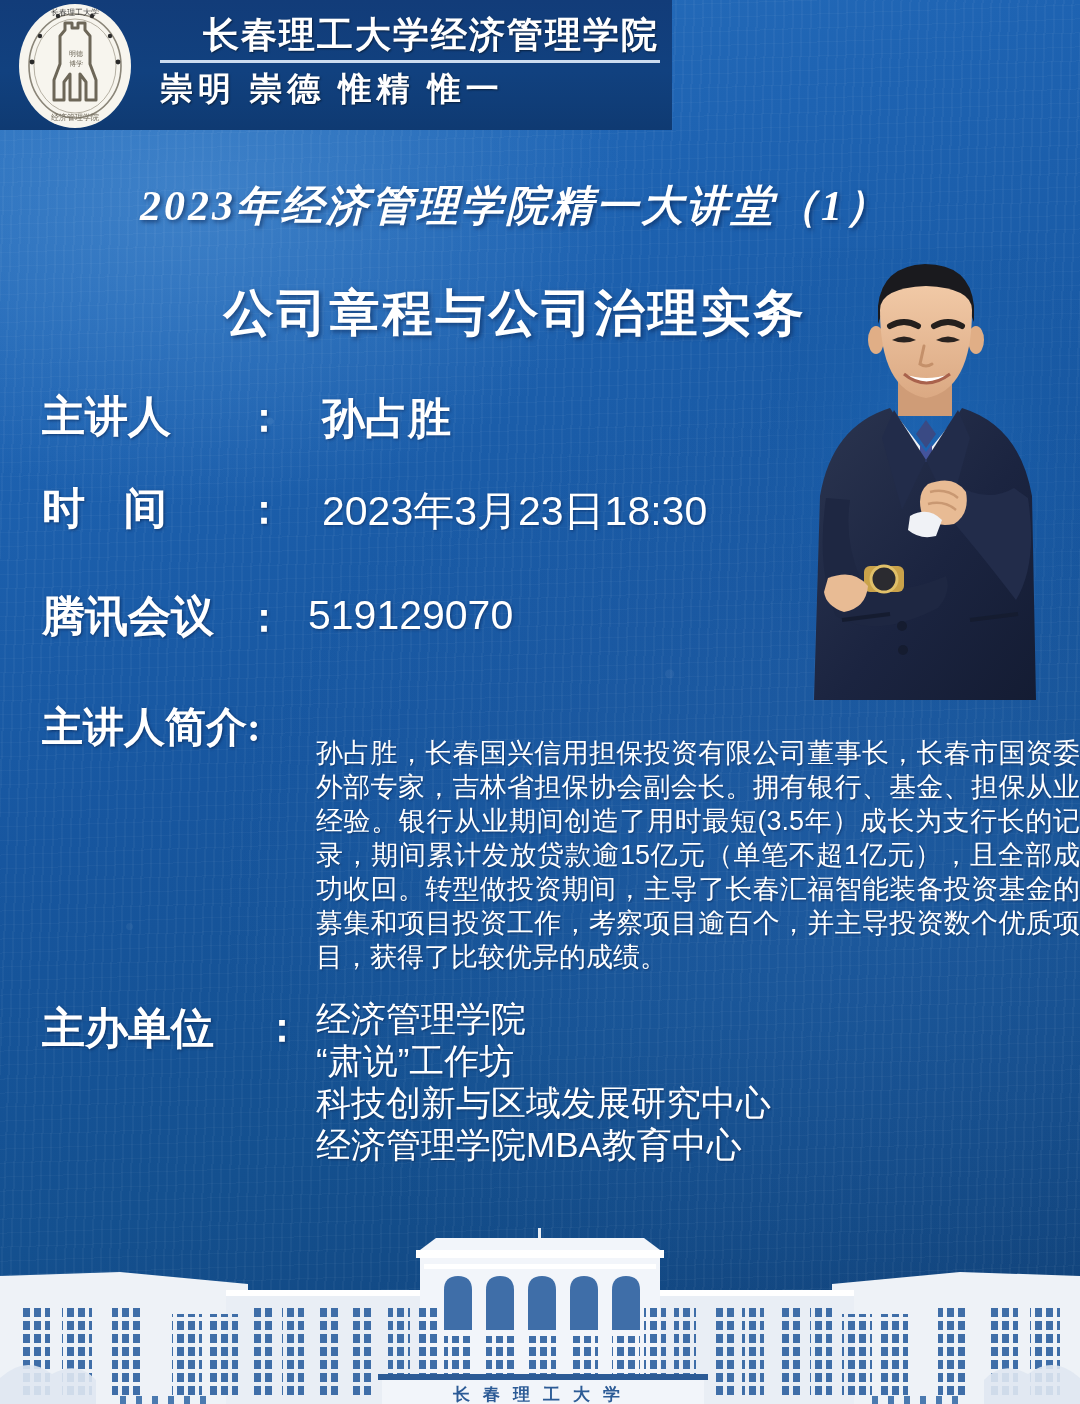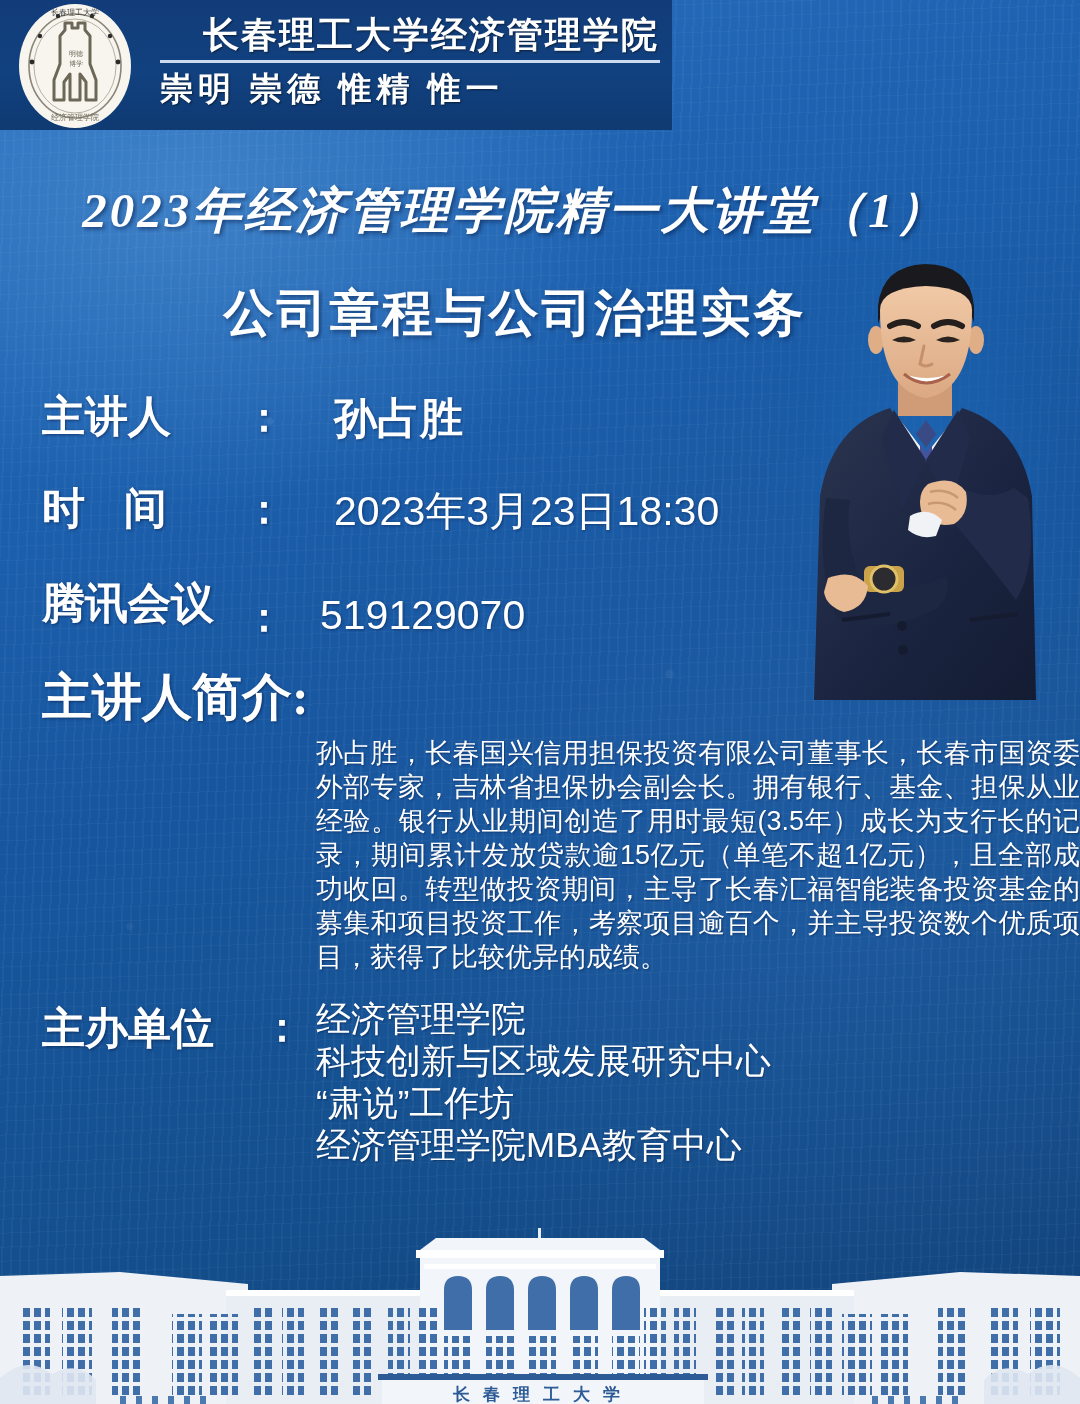--- a/index.html
+++ b/index.html
@@ -51,21 +51,21 @@
     font-family:"Liberation Serif","DejaVu Serif",serif;
     font-weight:bold;font-size:33px;color:#ffffff;
     letter-spacing:5px;line-height:44px;white-space:nowrap;
     text-shadow:1px 1px 2px rgba(0,0,0,.5);
   }
 
   
   #title{
     position:absolute;left:0;top:178px;width:1030px;text-align:center;
     font-family:"Liberation Serif","DejaVu Serif",serif;
-    font-weight:bold;font-style:italic;font-size:49px;color:#ffffff;
+    font-weight:bold;font-style:italic;font-size:42px;color:#ffffff;
     letter-spacing:3px;white-space:nowrap;z-index:6;
     text-shadow:2px 2px 4px rgba(0,20,60,.55);
   }
   #subtitle{
     position:absolute;left:0;top:280px;width:1030px;text-align:center;
     font-family:"Liberation Serif","DejaVu Serif",serif;
     font-weight:bold;font-size:50px;color:#ffffff;
     letter-spacing:3px;white-space:nowrap;z-index:6;
     text-shadow:2px 2px 4px rgba(0,20,60,.5);
   }
@@ -87,31 +87,30 @@
     position:absolute;
     font-family:"Liberation Serif","DejaVu Serif",serif;
     font-weight:bold;color:#ffffff;font-size:40px;
     text-shadow:1px 1px 3px rgba(0,18,55,.55);
   }
   .val{
     position:absolute;
     font-family:"Liberation Sans","DejaVu Sans",sans-serif;
     color:#ffffff;font-size:41px;white-space:nowrap;
     text-shadow:1px 1px 3px rgba(0,18,55,.45);
-    margin-left:12px;
   }
   .val-serif{
     font-family:"Liberation Serif","DejaVu Serif",serif;font-weight:bold;
   }
 
   
   #bio-label{
-    position:absolute;left:42px;top:664px;z-index:6;
-    font-family:"Liberation Serif","DejaVu Serif",serif;
-    font-weight:bold;color:#ffffff;font-size:50px;white-space:nowrap;
+    position:absolute;left:42px;top:700px;z-index:6;
+    font-family:"Liberation Serif","DejaVu Serif",serif;
+    font-weight:bold;color:#ffffff;font-size:41px;white-space:nowrap;
     text-shadow:1px 1px 3px rgba(0,18,55,.55);
   }
   #bio-text{
     position:absolute;left:316px;top:736px;width:764px;z-index:6;
     font-family:"Liberation Sans","DejaVu Sans",sans-serif;
     color:#ffffff;font-size:27px;line-height:34px;
     text-align:justify;letter-spacing:0px;
     text-shadow:1px 1px 2px rgba(0,18,55,.45);
   }
 
@@ -255,34 +254,34 @@
     <div class="val val-serif" style="left:322px;top:390px;font-size:43px;">孙占胜</div>
   </div>
 
   <div class="row">
     <div class="lbl" style="left:42px;top:480px;letter-spacing:14px;">时 间</div>
     <div class="colon" style="left:244px;top:482px;">：</div>
     <div class="val" style="left:322px;top:484px;">2023年3月23日18:30</div>
   </div>
 
   <div class="row">
-    <div class="lbl" style="left:42px;top:575px;">腾讯会议</div>
+    <div class="lbl" style="left:42px;top:588px;">腾讯会议</div>
     <div class="colon" style="left:244px;top:590px;">：</div>
     <div class="val" style="left:308px;top:592px;">519129070</div>
   </div>
 
   <div id="bio-label">主讲人简介:</div>
   <div id="bio-text">孙占胜，长春国兴信用担保投资有限公司董事长，长春市国资委外部专家，吉林省担保协会副会长。拥有银行、基金、担保从业经验。银行从业期间创造了用时最短(3.5年）成长为支行长的记录，期间累计发放贷款逾15亿元（单笔不超1亿元），且全部成功收回。转型做投资期间，主导了长春汇福智能装备投资基金的募集和项目投资工作，考察项目逾百个，并主导投资数个优质项目，获得了比较优异的成绩。</div>
 
   <div id="org-label">主办单位</div>
   <div id="org-colon">：</div>
   <div id="org-list">
     <div class="org-item">经济管理学院</div>
+    <div class="org-item">“肃说”工作坊</div>
     <div class="org-item">科技创新与区域发展研究中心</div>
-    <div class="org-item">“肃说”工作坊</div>
     <div class="org-item">经济管理学院MBA教育中心</div>
   </div>
 
   <svg id="building" viewBox="0 0 1080 176" preserveAspectRatio="none">
     <defs>
       <pattern id="win" width="11" height="13" patternUnits="userSpaceOnUse">
         <rect width="7" height="9" x="1" y="2" fill="#3f6ea8"></rect>
       </pattern>
     </defs>
 

